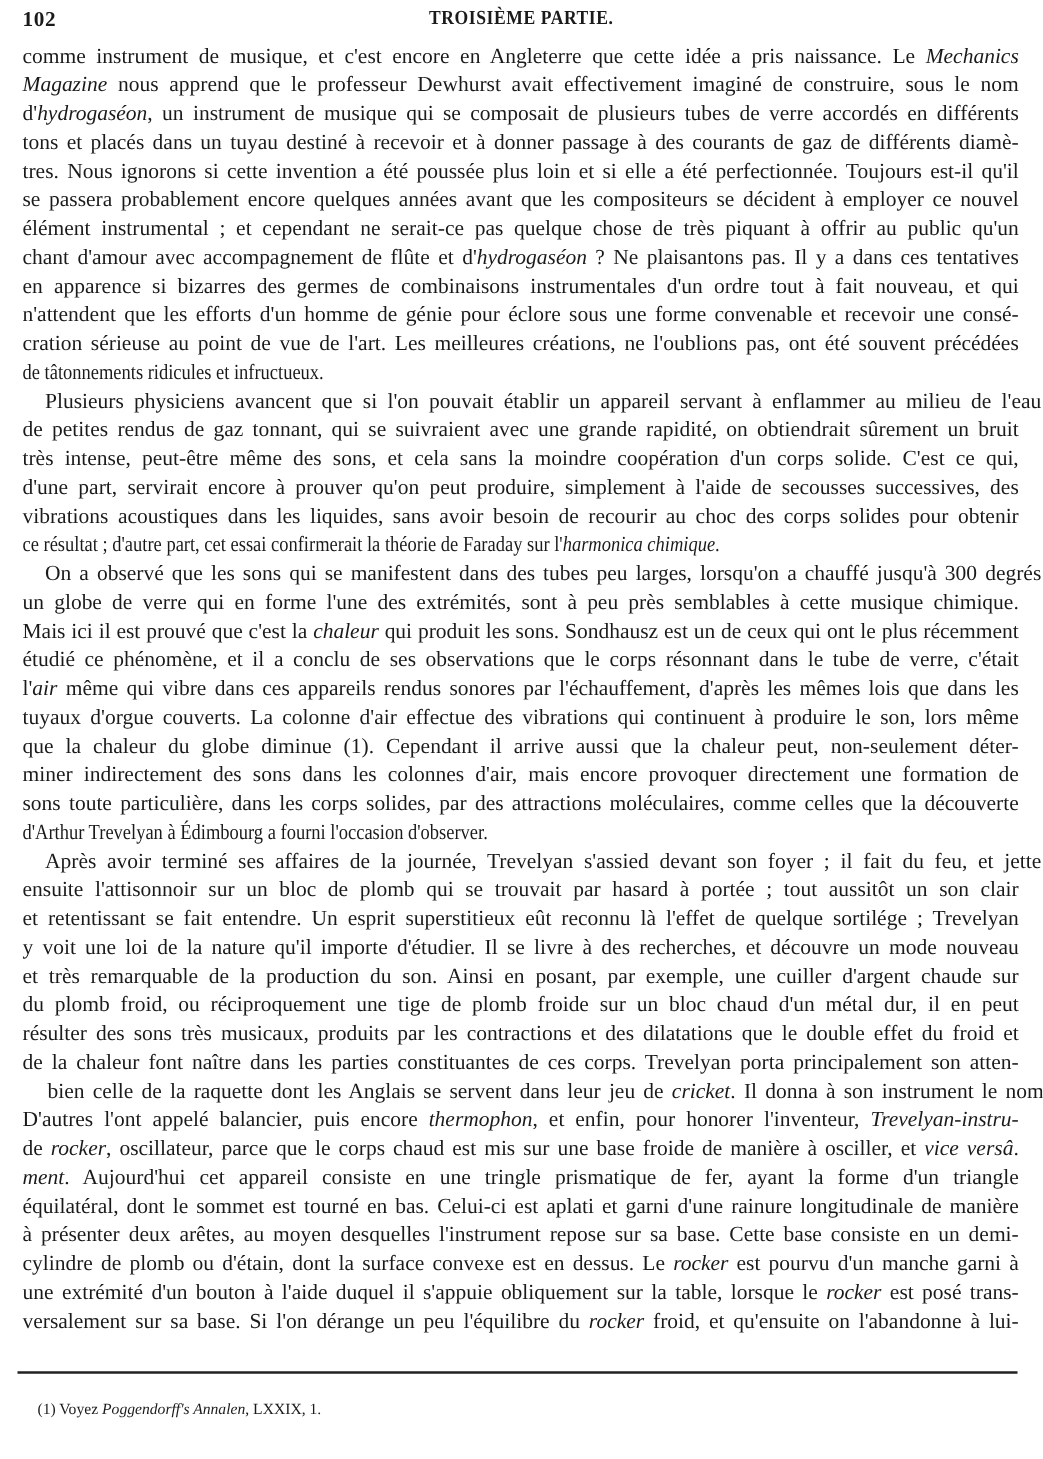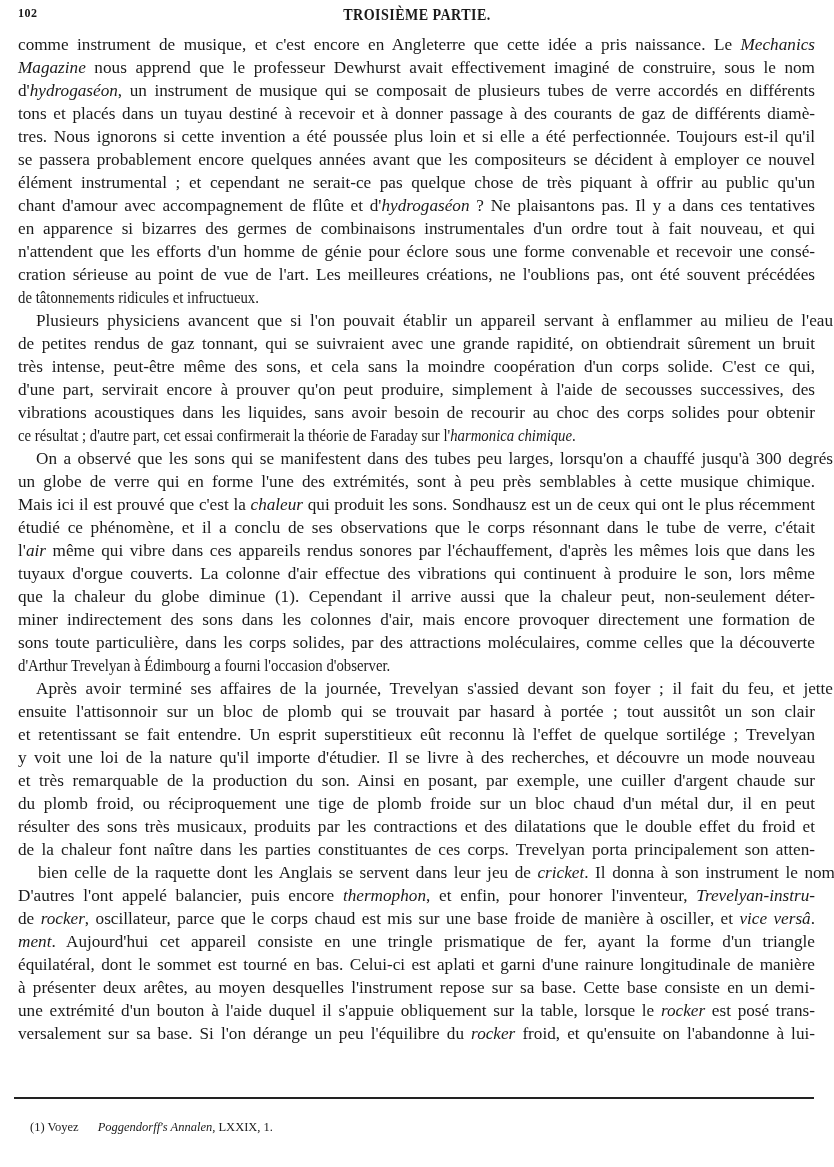--- a/index.html
+++ b/index.html
@@ -1,32 +1,32 @@
 <!DOCTYPE html>
 <html><head>
 <meta charset="utf-8">
 <style>
   html, body { margin:0; padding:0; background:#ffffff; }
   body { width:834px; height:1167px; position:relative; overflow:hidden;
          font-family:"Liberation Serif", "DejaVu Serif", serif; color:#1a1a1a; }
   .page { position:absolute; left:0; top:0; width:834px; height:1167px; }
   .header { position:absolute; top:6px; left:18px; right:18px; height:22px; }
-  .page-number { position:absolute; left:0; top:0; font-size:12px; font-weight:bold; letter-spacing:0.5px; }
+  .page-number { position:absolute; left:0; top:0; font-size:17px; font-weight:bold; letter-spacing:0.5px; }
   .running-head { position:absolute; left:0; right:0; text-align:center; top:0; font-size:16px;
                   font-weight:bold; letter-spacing:0.5px; transform:scaleX(0.88); }
   .body { position:absolute; top:33px; left:18px; width:797px; }
   .line { height:23px; line-height:23px; font-size:17.2px; white-space:nowrap;
           text-align:justify; text-align-last:justify; transform-origin:left center; }
   .line.last { text-align-last:left; }
   .line.indent { padding-left:18px; }
   .line i { font-style:italic; }
   .rule { position:absolute; top:1097px; left:14px; width:800px; height:0;
           border-top:2px solid #222; }
   .footnote { position:absolute; top:1120px; left:30px; font-size:12.5px; white-space:nowrap; }
-  .footnote i { font-style:italic;margin-left:16px; }
+  .footnote i { font-style:italic; }
 </style>
 </head>
 <body>
 
 <div class="page">
   <div class="header">
     <span class="page-number">102</span>
     <div class="running-head">TROISIÈME PARTIE.</div>
   </div>
 
@@ -66,20 +66,21 @@
       <div class="line" style="display: block; width: 797px; transform: scaleX(1);"><span>et très remarquable de la production du son. Ainsi en posant, par exemple, une cuiller d'argent chaude sur</span></div>
       <div class="line" style="display: block; width: 797px; transform: scaleX(1);"><span>du plomb froid, ou réciproquement une tige de plomb froide sur un bloc chaud d'un métal dur, il en peut</span></div>
       <div class="line" style="display: block; width: 797px; transform: scaleX(1);"><span>résulter des sons très musicaux, produits par les contractions et des dilatations que le double effet du froid et</span></div>
       <div class="line" style="display: block; width: 797px; transform: scaleX(1);"><span>de la chaleur font naître dans les parties constituantes de ces corps. Trevelyan porta principalement son atten-</span></div>
       <div class="line" style="display: block; width: 797px; transform: scaleX(1); margin-left: 20px;"><span>bien celle de la raquette dont les Anglais se servent dans leur jeu de </span><i>cricket</i><span>. Il donna à son instrument le nom</span></div>
       <div class="line" style="display: block; width: 797px; transform: scaleX(1);"><span>D'autres l'ont appelé balancier, puis encore </span><i>thermophon</i><span>, et enfin, pour honorer l'inventeur, </span><i>Trevelyan-instru-</i></div>
       <div class="line" style="display: block; width: 797px; transform: scaleX(1);"><span>de </span><i>rocker</i><span>, oscillateur, parce que le corps chaud est mis sur une base froide de manière à osciller, et </span><i>vice versâ</i><span>.</span></div>
       <div class="line" style="display: block; width: 797px; transform: scaleX(1);"><i>ment</i><span>. Aujourd'hui cet appareil consiste en une tringle prismatique de fer, ayant la forme d'un triangle</span></div>
       <div class="line" style="display: block; width: 797px; transform: scaleX(1);"><span>équilatéral, dont le sommet est tourné en bas. Celui-ci est aplati et garni d'une rainure longitudinale de manière</span></div>
       <div class="line" style="display: block; width: 797px; transform: scaleX(1);"><span>à présenter deux arêtes, au moyen desquelles l'instrument repose sur sa base. Cette base consiste en un demi-</span></div>
+      <div class="line" style="display: block; width: 797px; transform: scaleX(1);"><span>cylindre de plomb ou d'étain, dont la surface convexe est en dessus. Le </span><i>rocker</i><span> est pourvu d'un manche garni à</span></div>
       <div class="line" style="display: block; width: 797px; transform: scaleX(1);"><span>une extrémité d'un bouton à l'aide duquel il s'appuie obliquement sur la table, lorsque le </span><i>rocker</i><span> est posé trans-</span></div>
       <div class="line" style="display: block; width: 797px; transform: scaleX(1);"><span>versalement sur sa base. Si l'on dérange un peu l'équilibre du </span><i>rocker</i><span> froid, et qu'ensuite on l'abandonne à lui-</span></div>
     </div>
 
   <div class="rule"></div>
 
   <div class="footnote">
     <span>(1) Voyez </span><i>Poggendorff's Annalen</i><span>, LXXIX, 1.</span>
   </div>
 </div>

